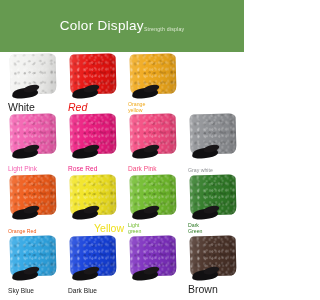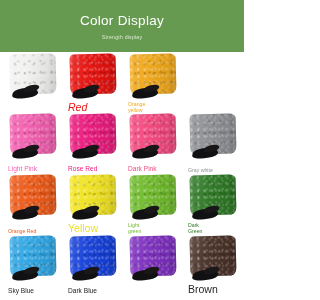--- a/index.html
+++ b/index.html
@@ -8,21 +8,21 @@
     font-family:"Liberation Sans", sans-serif;
     background:#ffffff;
     overflow:hidden;
     position:relative;
   }
 
   .header {
     position:absolute; left:0; top:0;
     width:244px; height:52px;
     background:#669a50;
-    display:flex; flex-direction:column;
+    display:flex; flex-direction:row;
     align-items:center; justify-content:center;
   }
   .header-title {
     color:#ffffff;
     font-size:13.5px;
     letter-spacing:0.3px;
     font-weight:400;
     line-height:16px;
   }
   .header-sub {
@@ -120,20 +120,21 @@
   <div class="header-title">Color Display</div>
   <div class="header-sub">Strength display</div>
 </div>
 
 <div class="grid">
     <div class="cell" style="left: 2px; top: 0px;">
       <div class="swatch-wrap">
         <div class="roll" style="background: rgb(242, 242, 240);"></div>
         <div class="mouth"></div>
       </div>
+      <div class="label big" style="color: rgb(26, 26, 26);">White</div>
     </div>
     <div class="cell" style="left: 62px; top: 0px; font-style: italic;">
       <div class="swatch-wrap">
         <div class="roll" style="background: rgb(232, 18, 15);"></div>
         <div class="mouth"></div>
       </div>
       <div class="label big" style="color: rgb(232, 18, 15);">Red</div>
     </div>
     <div class="cell" style="left: 122px; top: 0px;">
       <div class="swatch-wrap">
@@ -176,21 +177,21 @@
         <div class="roll" style="background: rgb(239, 90, 24);"></div>
         <div class="mouth"></div>
       </div>
       <div class="label small" style="color: rgb(239, 90, 24);">Orange Red</div>
     </div>
     <div class="cell" style="left: 62px; top: 121px;">
       <div class="swatch-wrap">
         <div class="roll" style="background: rgb(242, 228, 32);"></div>
         <div class="mouth"></div>
       </div>
-      <div class="label big" style="color: rgb(239, 224, 31);">Yellow</div>
+      <div class="label big" style="color: rgb(239, 224, 31); text-align: right;">Yellow</div>
     </div>
     <div class="cell" style="left: 122px; top: 121px;">
       <div class="swatch-wrap">
         <div class="roll" style="background: rgb(111, 187, 43);"></div>
         <div class="mouth"></div>
       </div>
       <div class="label small" style="color: rgb(111, 187, 43);">Light
 green</div>
     </div>
     <div class="cell" style="left: 182px; top: 121px;">

